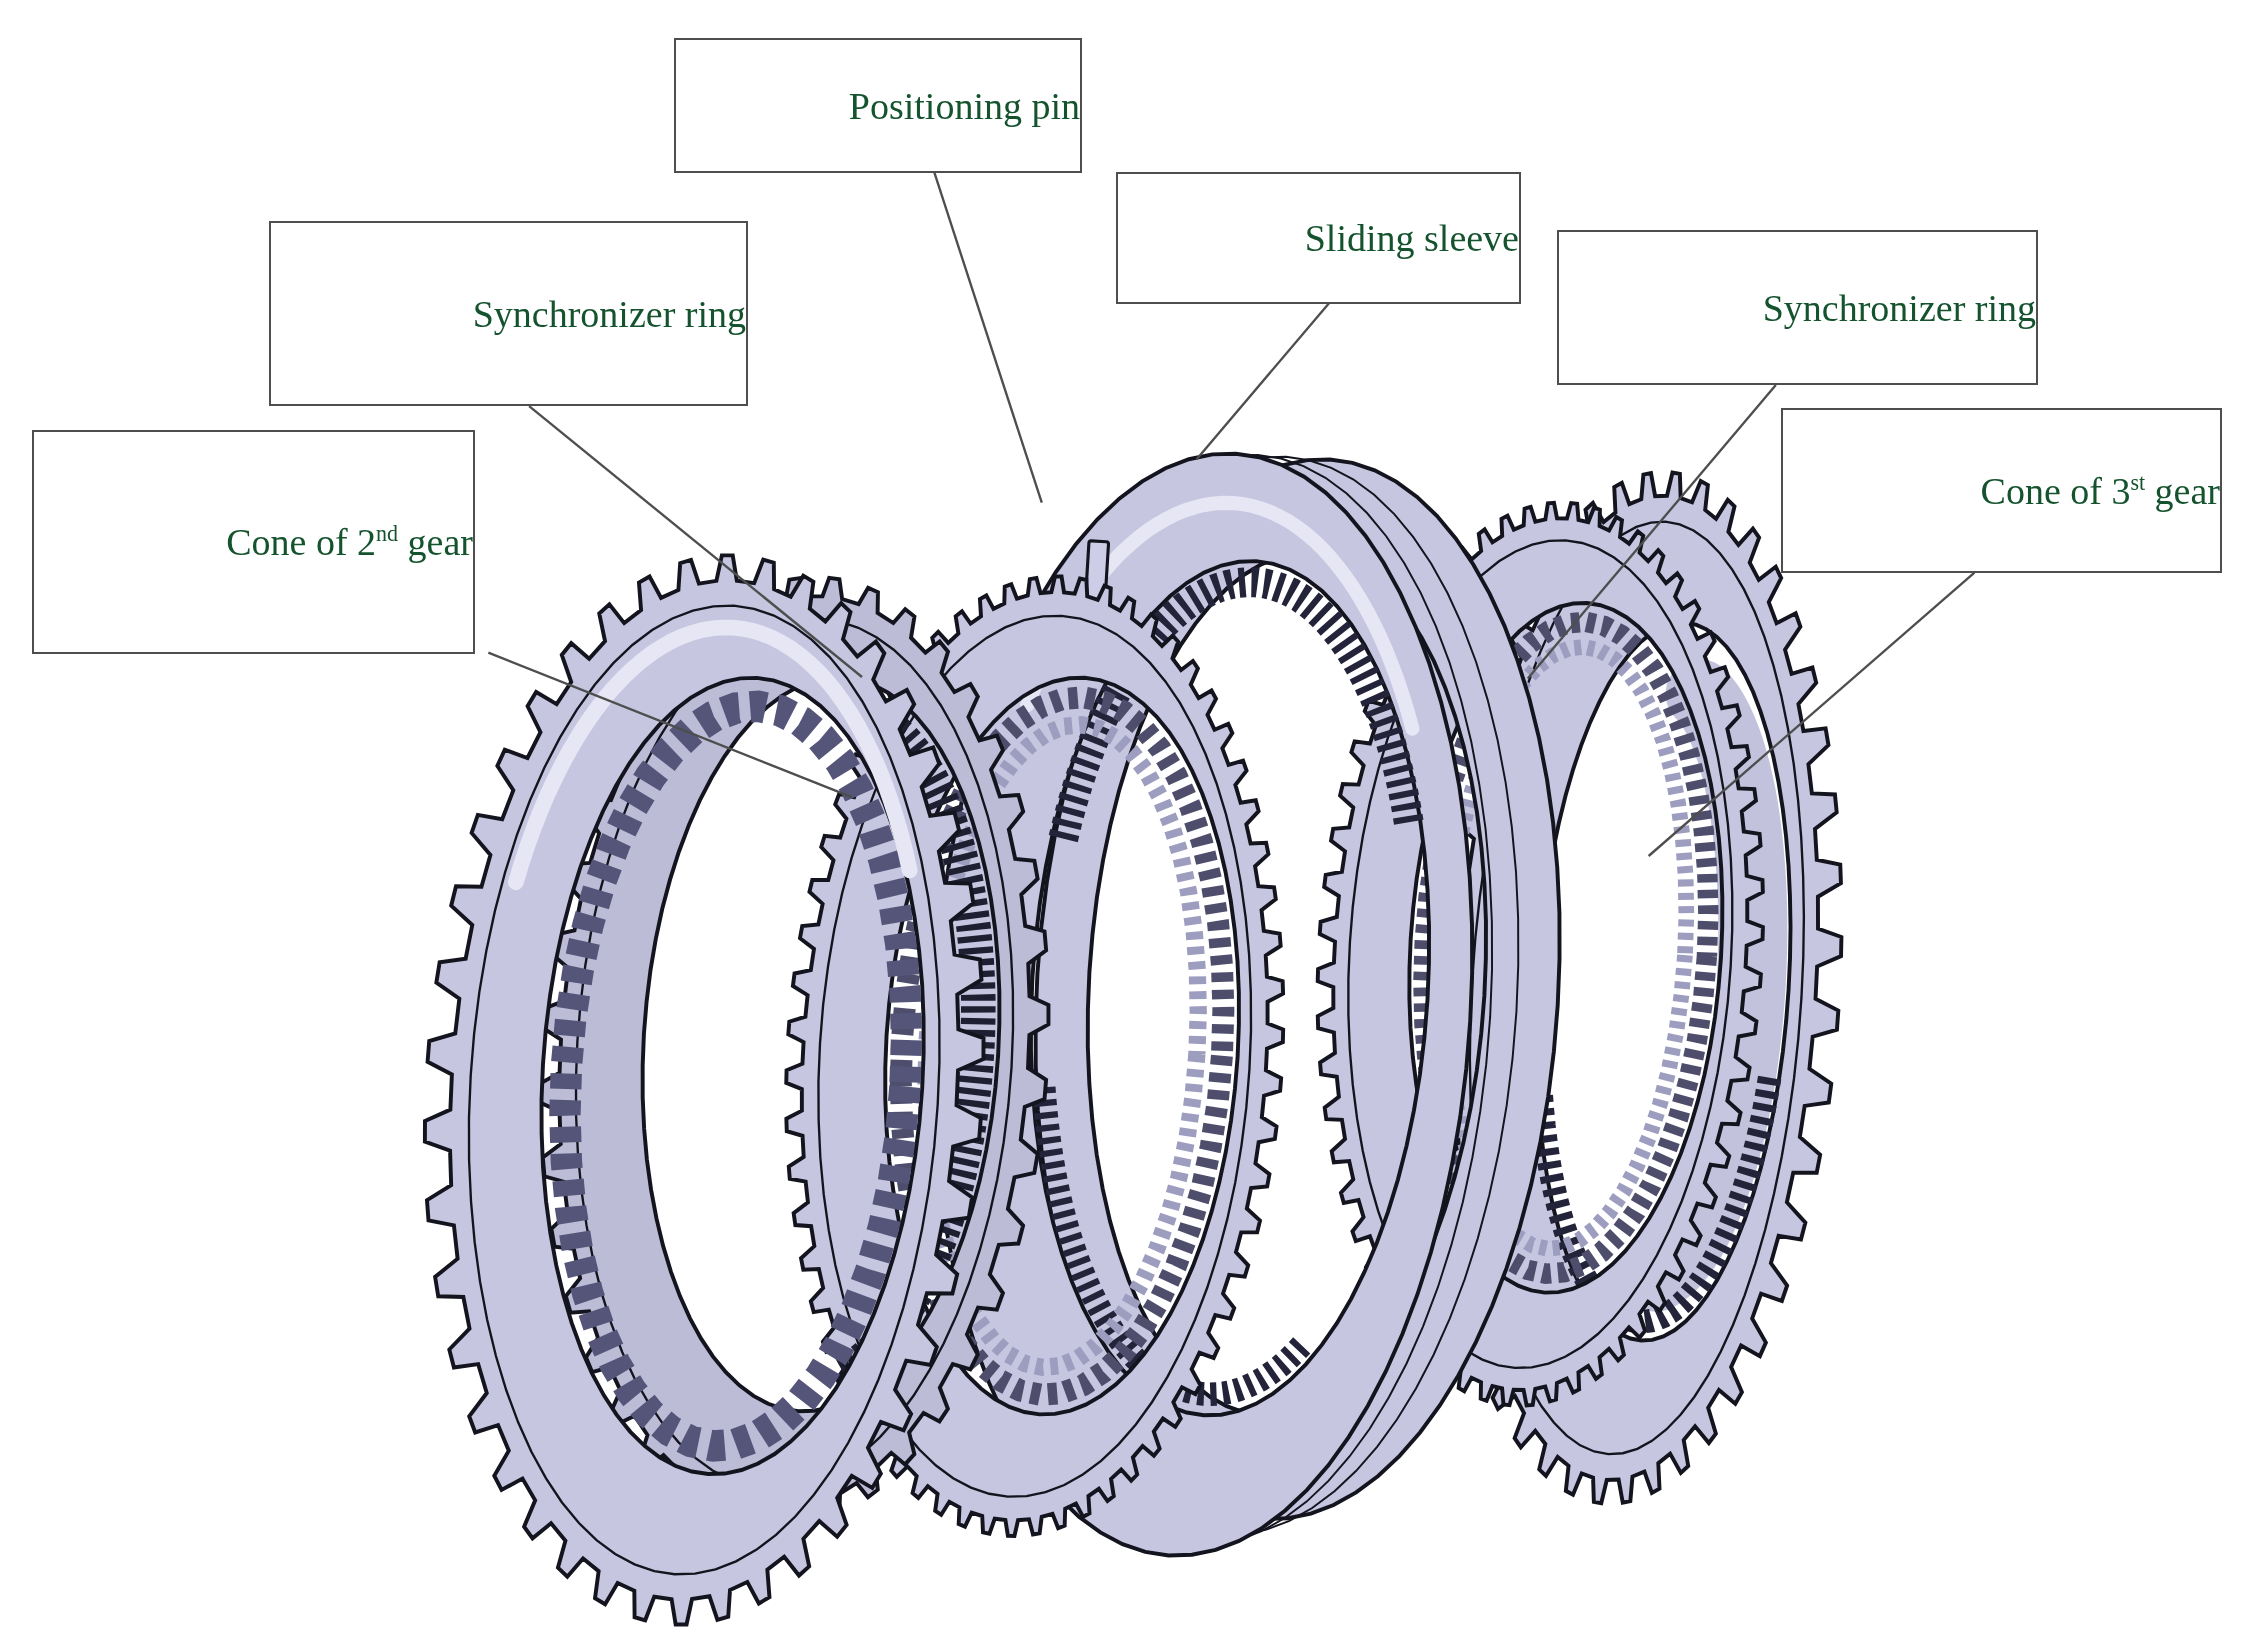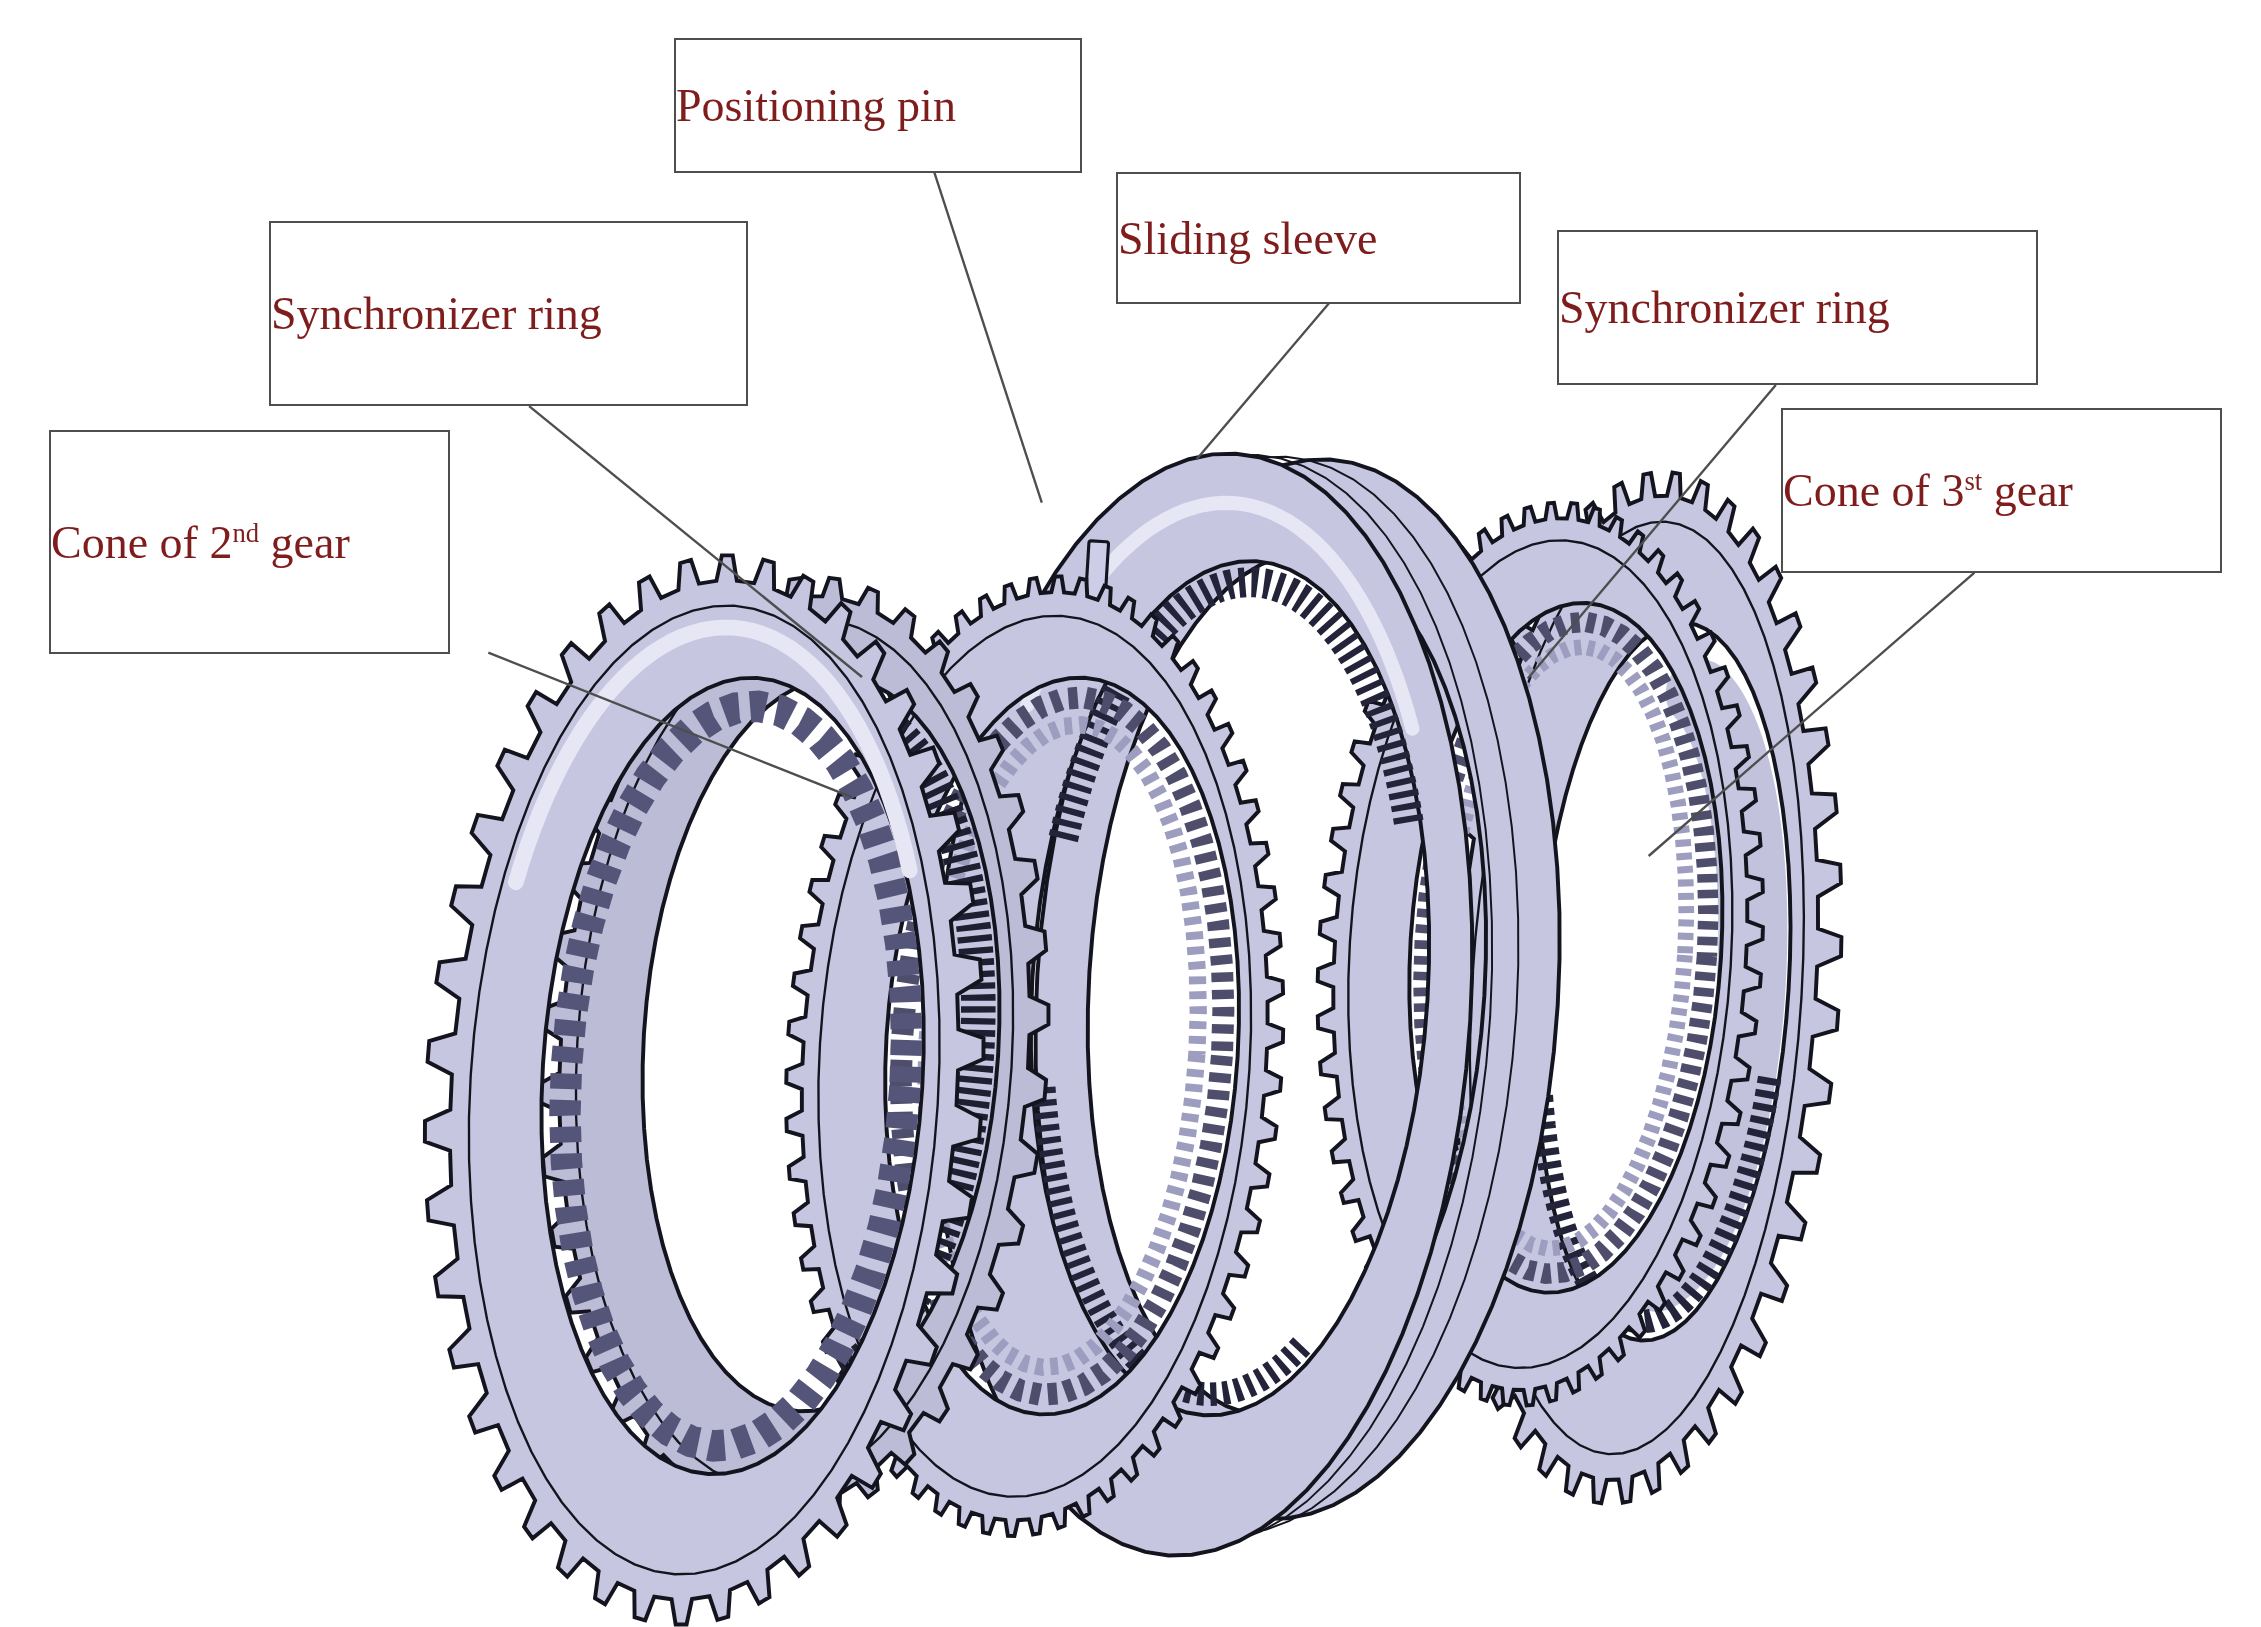--- a/index.html
+++ b/index.html
@@ -6,26 +6,26 @@
   body{
     width:2261px;height:1628px;overflow:hidden;
     background:#ffffff;
     font-family:"Liberation Serif", serif;
   }
   .stage{position:relative;width:2261px;height:1628px;background:#ffffff;}
   #model-svg{position:absolute;left:0;top:0;z-index:1;}
   .label-box{
     position:absolute;z-index:2;box-sizing:border-box;
     background:#ffffff;border:2.4px solid #4e4e4e;
-    display:flex;align-items:center;justify-content:flex-start;
-    font-size:46px;color:#7f1d1d;white-space:nowrap;
+    display:flex;align-items:center;justify-content:flex-end;
+    font-size:38px;color:#14532d;white-space:nowrap;
   }
   .label-box sup{font-size:58%;line-height:0;vertical-align:super;}
   
-  #lbl-cone-2nd   {left:49px;  top:430px; width:401px; height:224px;}
+  #lbl-cone-2nd   {left:32px;  top:430px; width:443px; height:224px;}
   #lbl-syn-left   {left:269px; top:221px; width:479px; height:185px;}
   #lbl-pos-pin    {left:674px; top:38px;  width:408px; height:135px;}
   #lbl-sliding    {left:1116px;top:172px; width:405px; height:132px;}
   #lbl-syn-right  {left:1557px;top:230px; width:481px; height:155px;}
   #lbl-cone-1st   {left:1781px;top:408px; width:441px; height:165px;}
 </style>
 </head>
 <body>
 
 <div class="stage">

